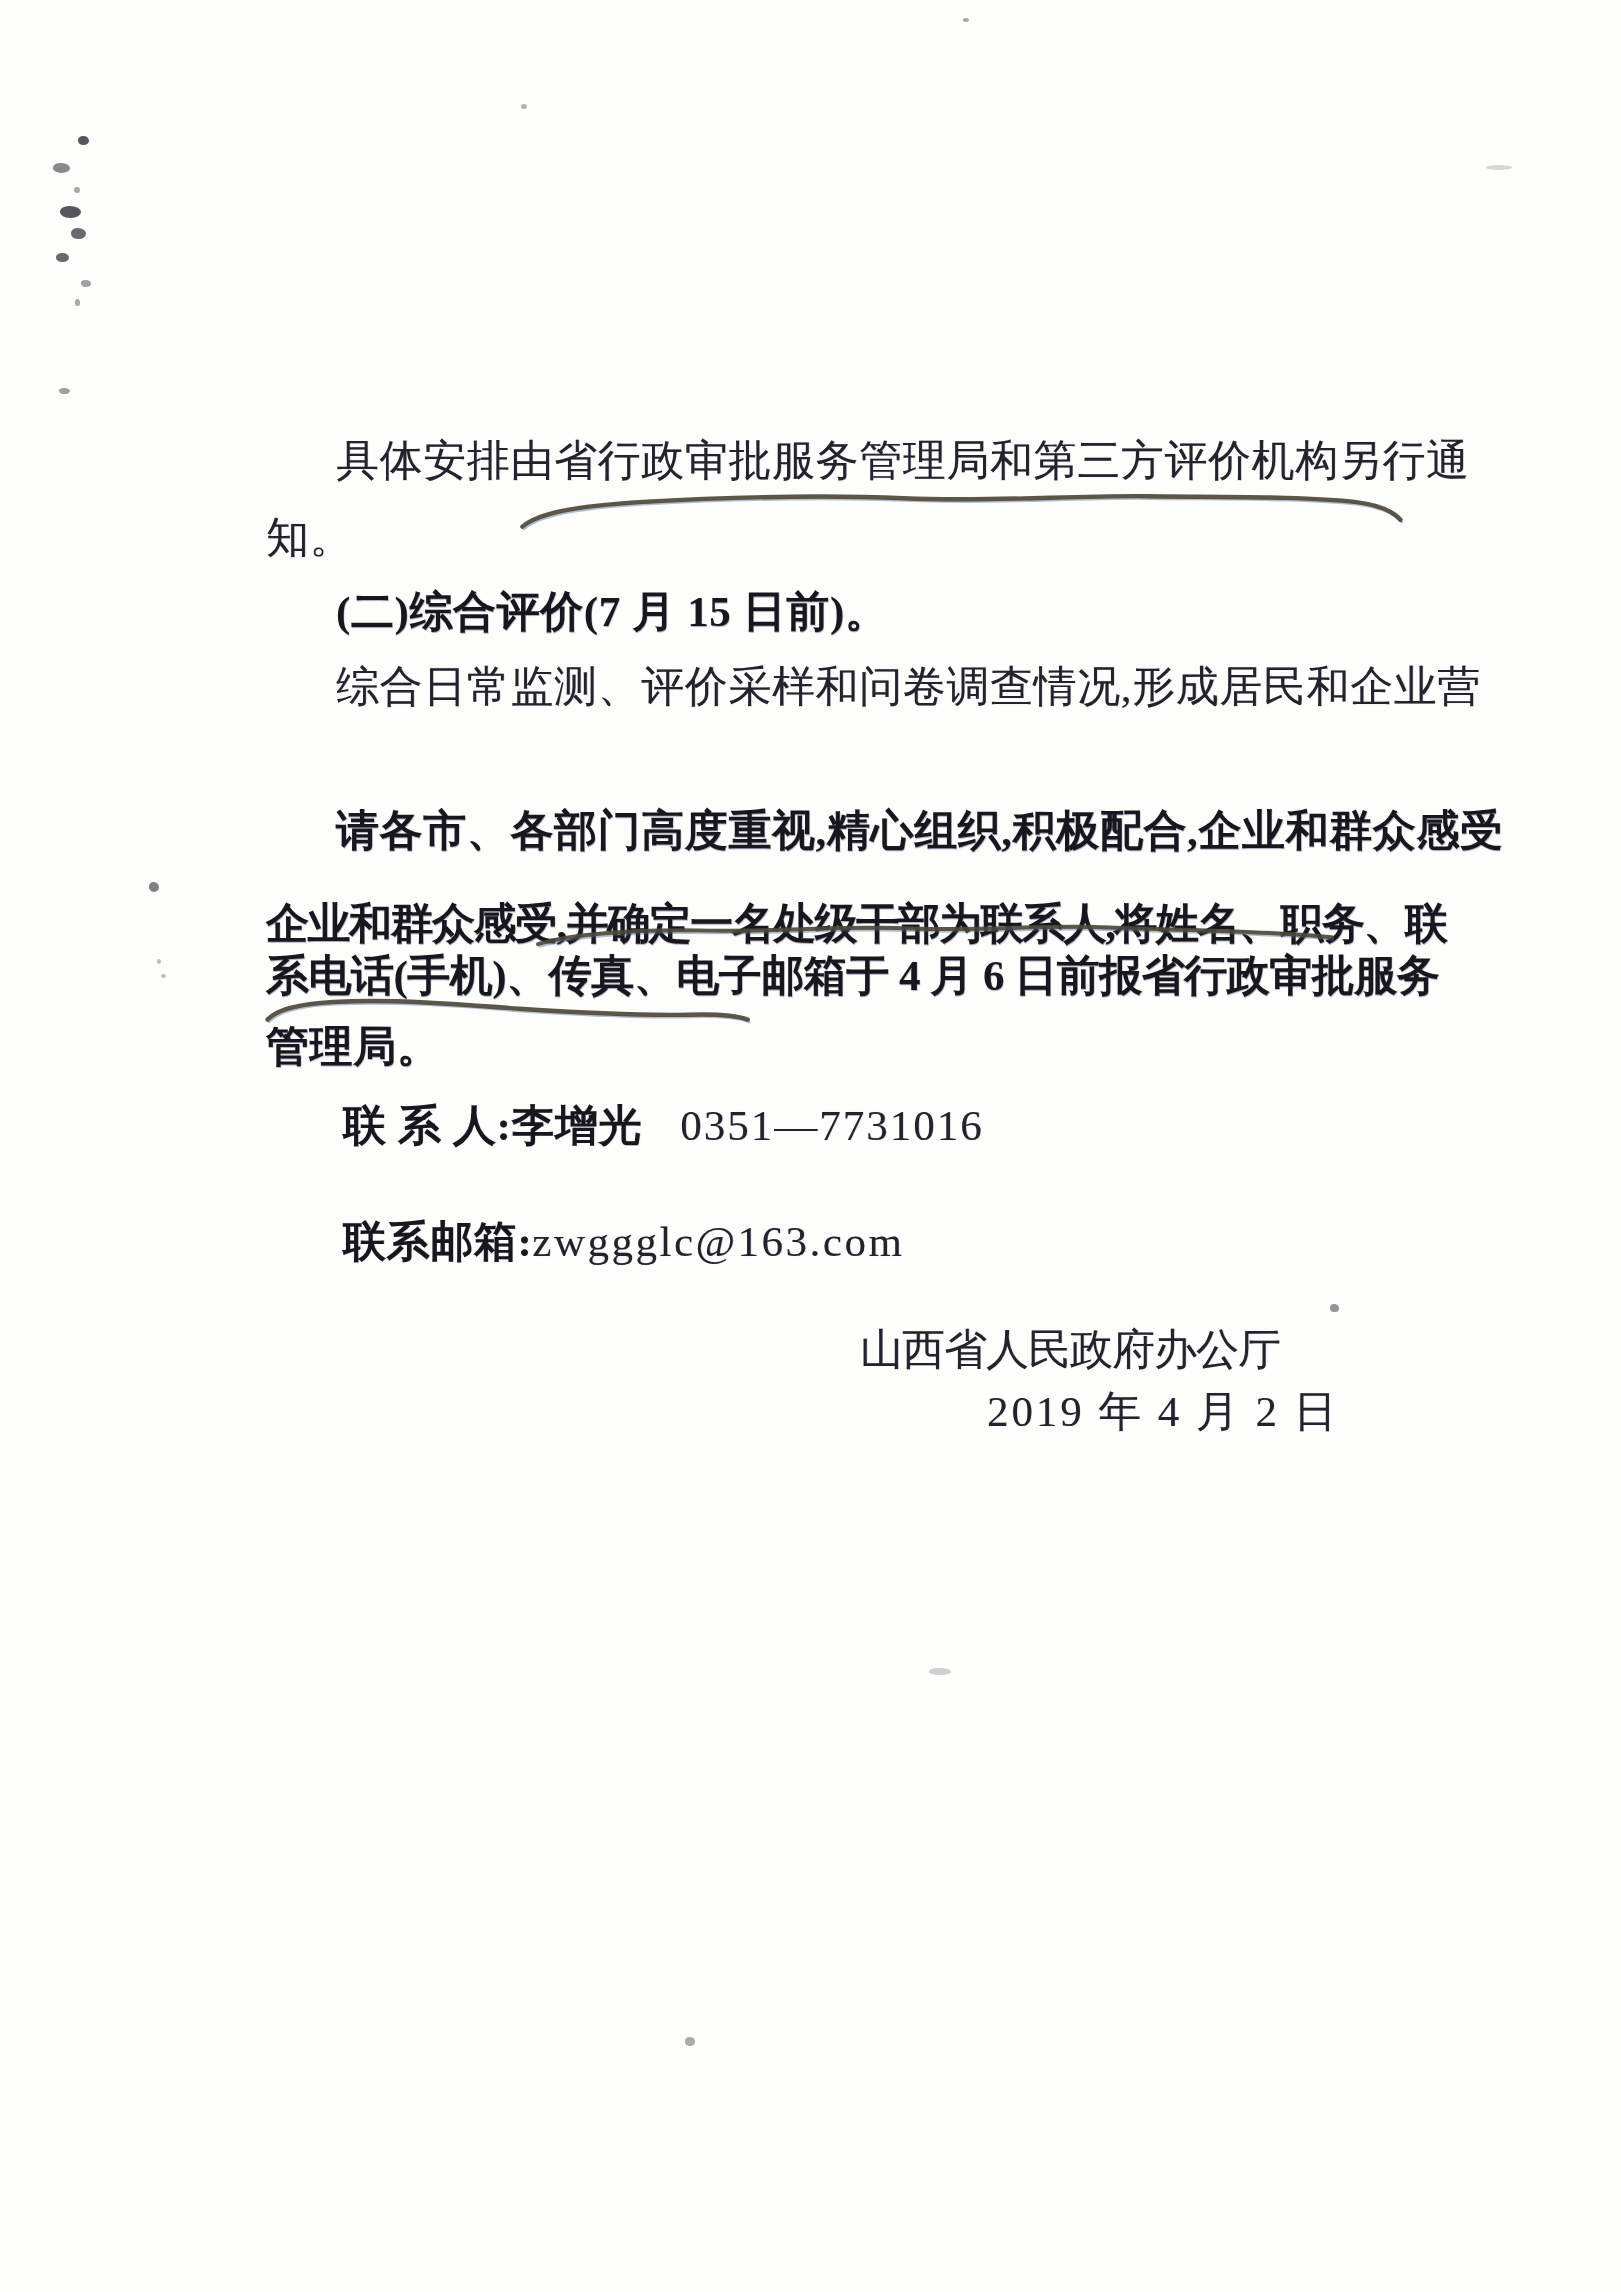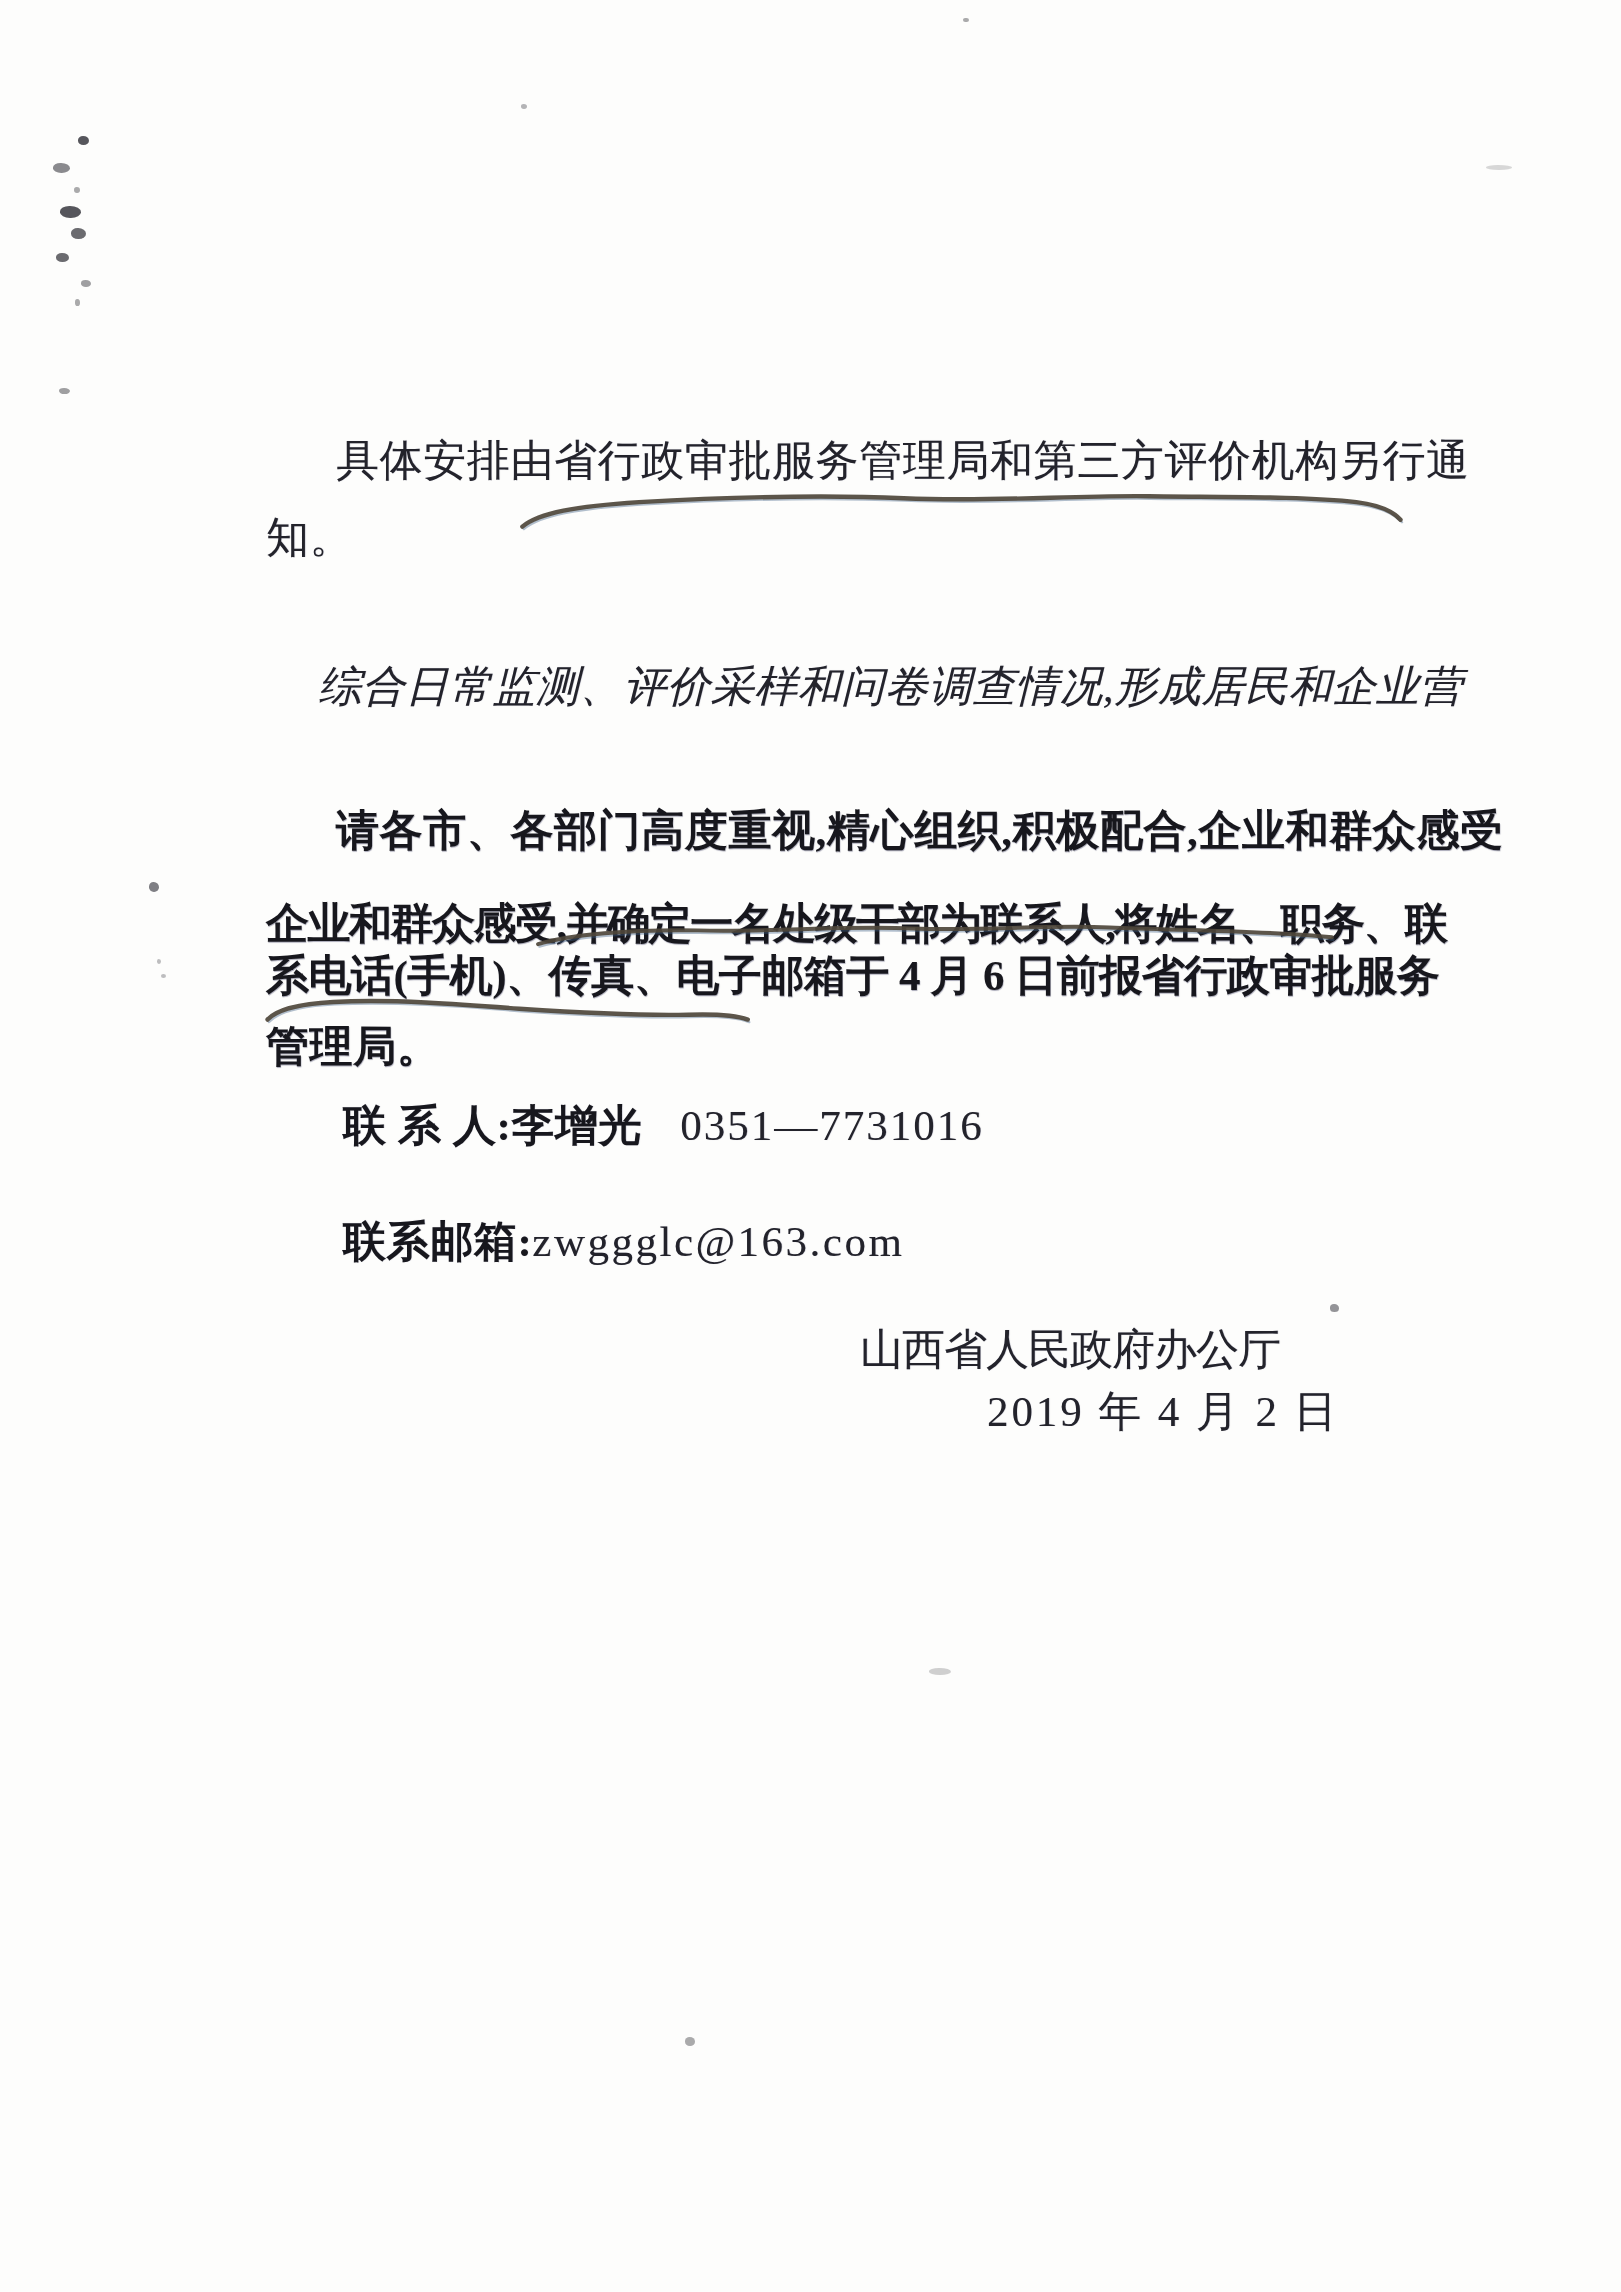--- a/index.html
+++ b/index.html
@@ -53,22 +53,23 @@
   }
 </style>
 </head>
 <body>
 
 <div class="page">
 
   <div class="line" style="left:336px;top:436px;">具体安排由省行政审批服务管理局和第三方评价机构另行通</div>
   <div class="line" style="left:266px;top:513px;">知。</div>
 
+  <div class="line bold" style="left:336px;top:587px;">(二)综合评价(7 月 15 日前)。</div>
 
-  <div class="line" style="left:318px;top:662px;font-style:italic;">综合日常监测、评价采样和问卷调查情况,形成居民和企业营</div>
+  <div class="line" style="left:336px;top:662px;">综合日常监测、评价采样和问卷调查情况,形成居民和企业营</div>
 
   <div class="line bold" style="left:336px;top:806px;">请各市、各部门高度重视,精心组织,积极配合,企业和群众感受</div>
   <div class="line bold tight" style="left:266px;top:875px;">企业和群众感受,并确定一名处级干部为联系人,将姓名、职务、联</div>
   <div class="line bold" style="left:266px;top:951px;letter-spacing:-0.5px;">系电话(手机)、传真、电子邮箱于 4 月 6 日前报省行政审批服务</div>
   <div class="line bold" style="left:266px;top:1022px;">管理局。</div>
 
   <div class="line" style="left:343px;top:1101px;">
     <span class="label">联 系 人:</span><span class="label">李增光</span><span class="value phone">0351—7731016</span>
   </div>
   <div class="line" style="left:343px;top:1174px;margin-top:43px;">

